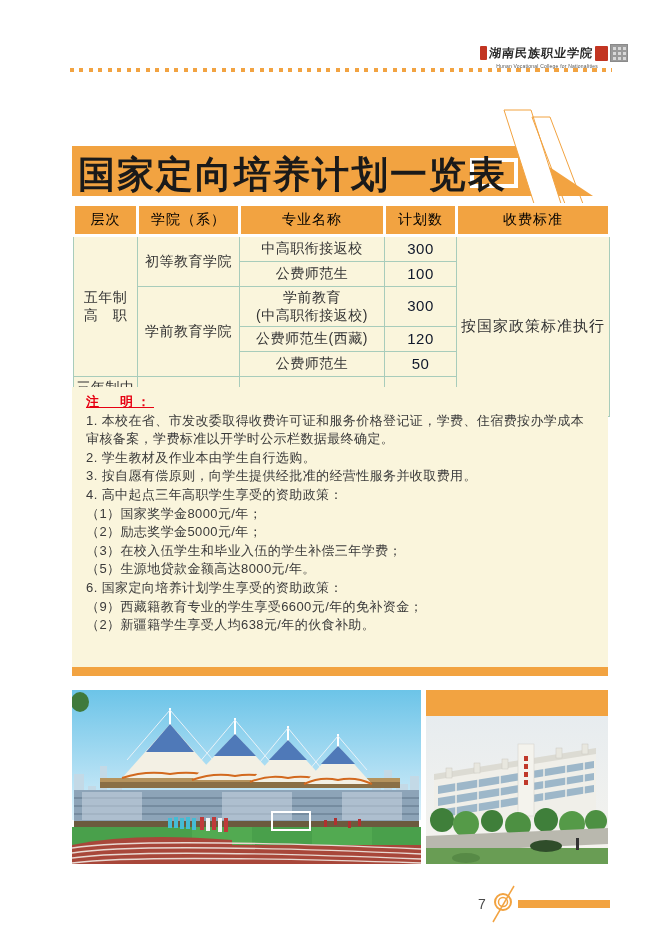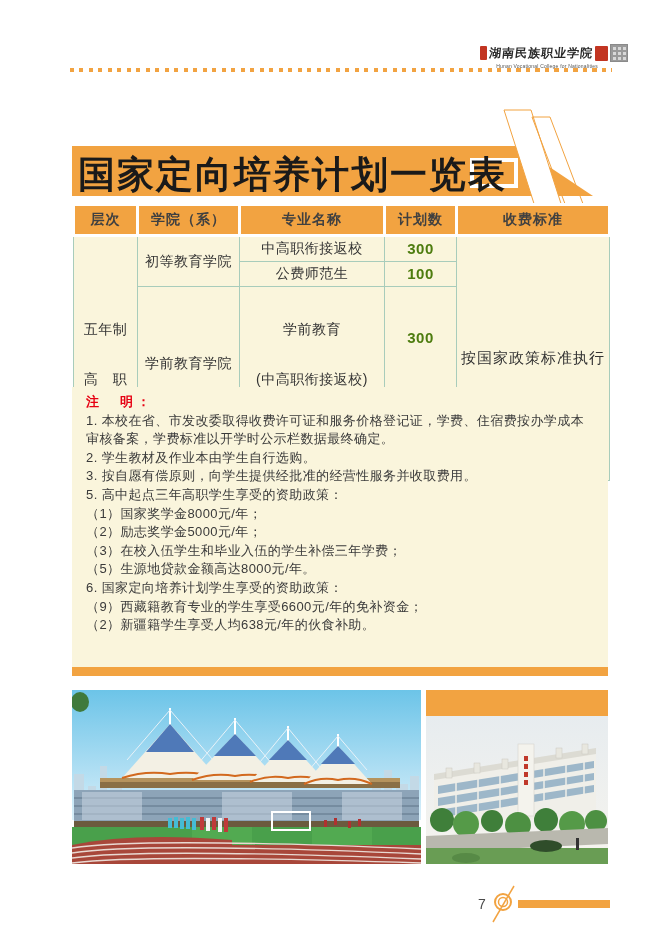--- a/index.html
+++ b/index.html
@@ -27,35 +27,35 @@
 
   .dotted-line{top:68px;left:70px;width:542px;height:4px;
     background:repeating-linear-gradient(90deg,#f2a341 0 4px,transparent 4px 9.5px);}
 
   
   .banner-svg{left:72px;top:105px;width:536px;height:115px;}
 
   
   .plan-table{left:72px;top:203px;width:536px;border-collapse:collapse;table-layout:fixed;}
   .plan-table th{
-    background:#f2a341;color:#404040;font-size:14px;font-weight:bold;
+    background:#f2a341;color:#000000;font-size:14px;font-weight:normal;
     height:26px;border:3px solid #ffffff;letter-spacing:1px;}
   .plan-table td{
     background:#faf5dc;border:1px solid #a8ccbb;color:#333333;
     font-size:14px;text-align:center;vertical-align:middle;
     height:20px;padding:2px 2px;line-height:1.25;letter-spacing:.5px;}
-  .plan-table td.count{font-size:15px;color:#4d7c0f;font-weight:bold;}
+  .plan-table td.count{font-size:15px;color:#0f172a;}
   .plan-table td.fee{font-size:15px;letter-spacing:1px;}
-  .lvl-line{display:block;margin-top:32px;}
+  .lvl-line{display:block;}
 
   
   .notes{left:72px;top:387px;width:536px;height:289px;background:#faf5dc;box-sizing:border-box;
     padding:6px 14px 0 14px;}
   .notes p{margin:0;font-size:13px;line-height:18.6px;color:#3a3a3a;letter-spacing:.4px;}
-  .notes .note-label{color:#e60012;font-weight:bold;letter-spacing:4px;}
+  .notes .note-label{color:#e60012;font-weight:bold;letter-spacing:4px;text-decoration:underline;}
   .notes-bar{left:72px;top:667px;width:536px;height:9px;background:#f2a341;}
 
   
   .photos{left:72px;top:690px;width:536px;height:174px;display:flex;gap:5px;}
   .photo-left{width:349px;height:174px;overflow:hidden;}
   .photo-right{width:182px;height:174px;display:flex;flex-direction:column;}
   .orange-block{height:26px;background:#f2a341;}
   .photo-right svg{display:block;}
 
   
@@ -141,21 +141,21 @@
       <td class="count">40</td>
     </tr>
   </tbody>
 </table>
 
 <div class="abs notes">
   <p class="note-label">注　明：</p>
   <p>1. 本校在省、市发改委取得收费许可证和服务价格登记证，学费、住宿费按办学成本审核备案，学费标准以开学时公示栏数据最终确定。</p>
   <p>2. 学生教材及作业本由学生自行选购。</p>
   <p>3. 按自愿有偿原则，向学生提供经批准的经营性服务并收取费用。</p>
-  <p>5. 高中起点三年高职学生享受的资助政策：</p>
+  <p>4. 高中起点三年高职学生享受的资助政策：</p>
   <p>（1）国家奖学金8000元/年；</p>
   <p>（2）励志奖学金5000元/年；</p>
   <p>（3）在校入伍学生和毕业入伍的学生补偿三年学费；</p>
   <p>（5）生源地贷款金额高达8000元/年。</p>
   <p>6. 国家定向培养计划学生享受的资助政策：</p>
   <p>（9）西藏籍教育专业的学生享受6600元/年的免补资金；</p>
   <p>（2）新疆籍学生享受人均638元/年的伙食补助。</p>
 </div>
 <div class="abs notes-bar"></div>
 

